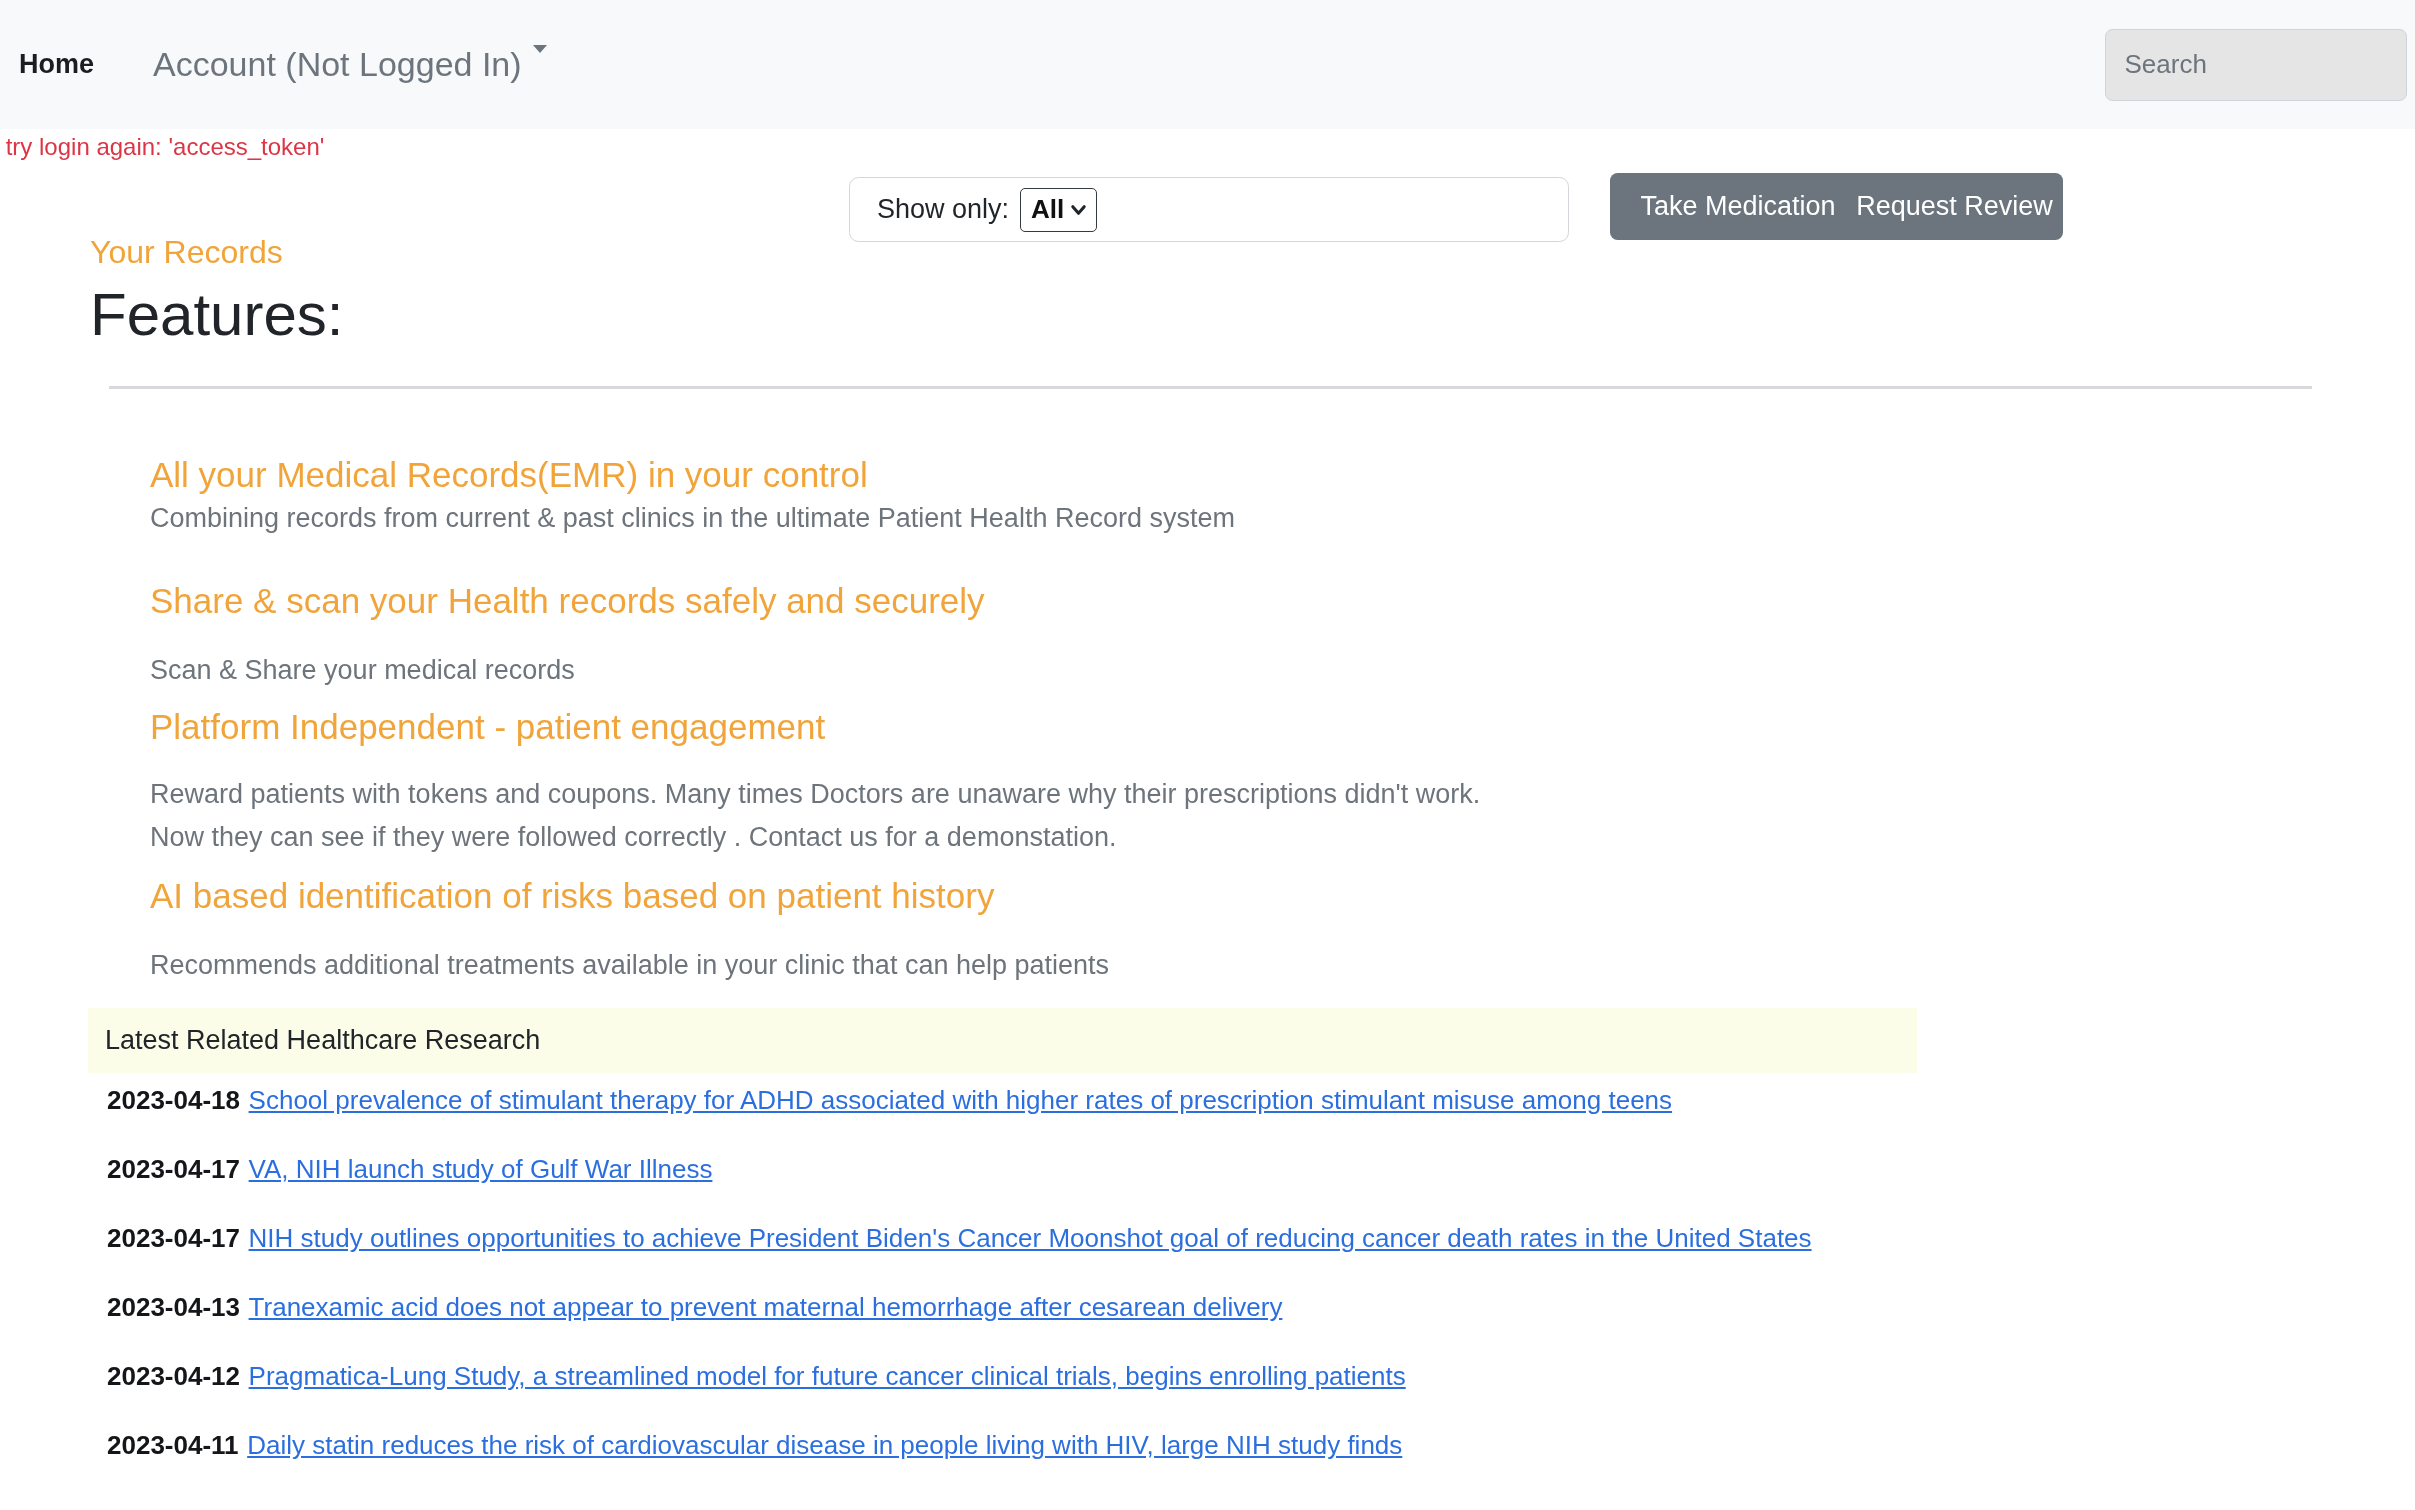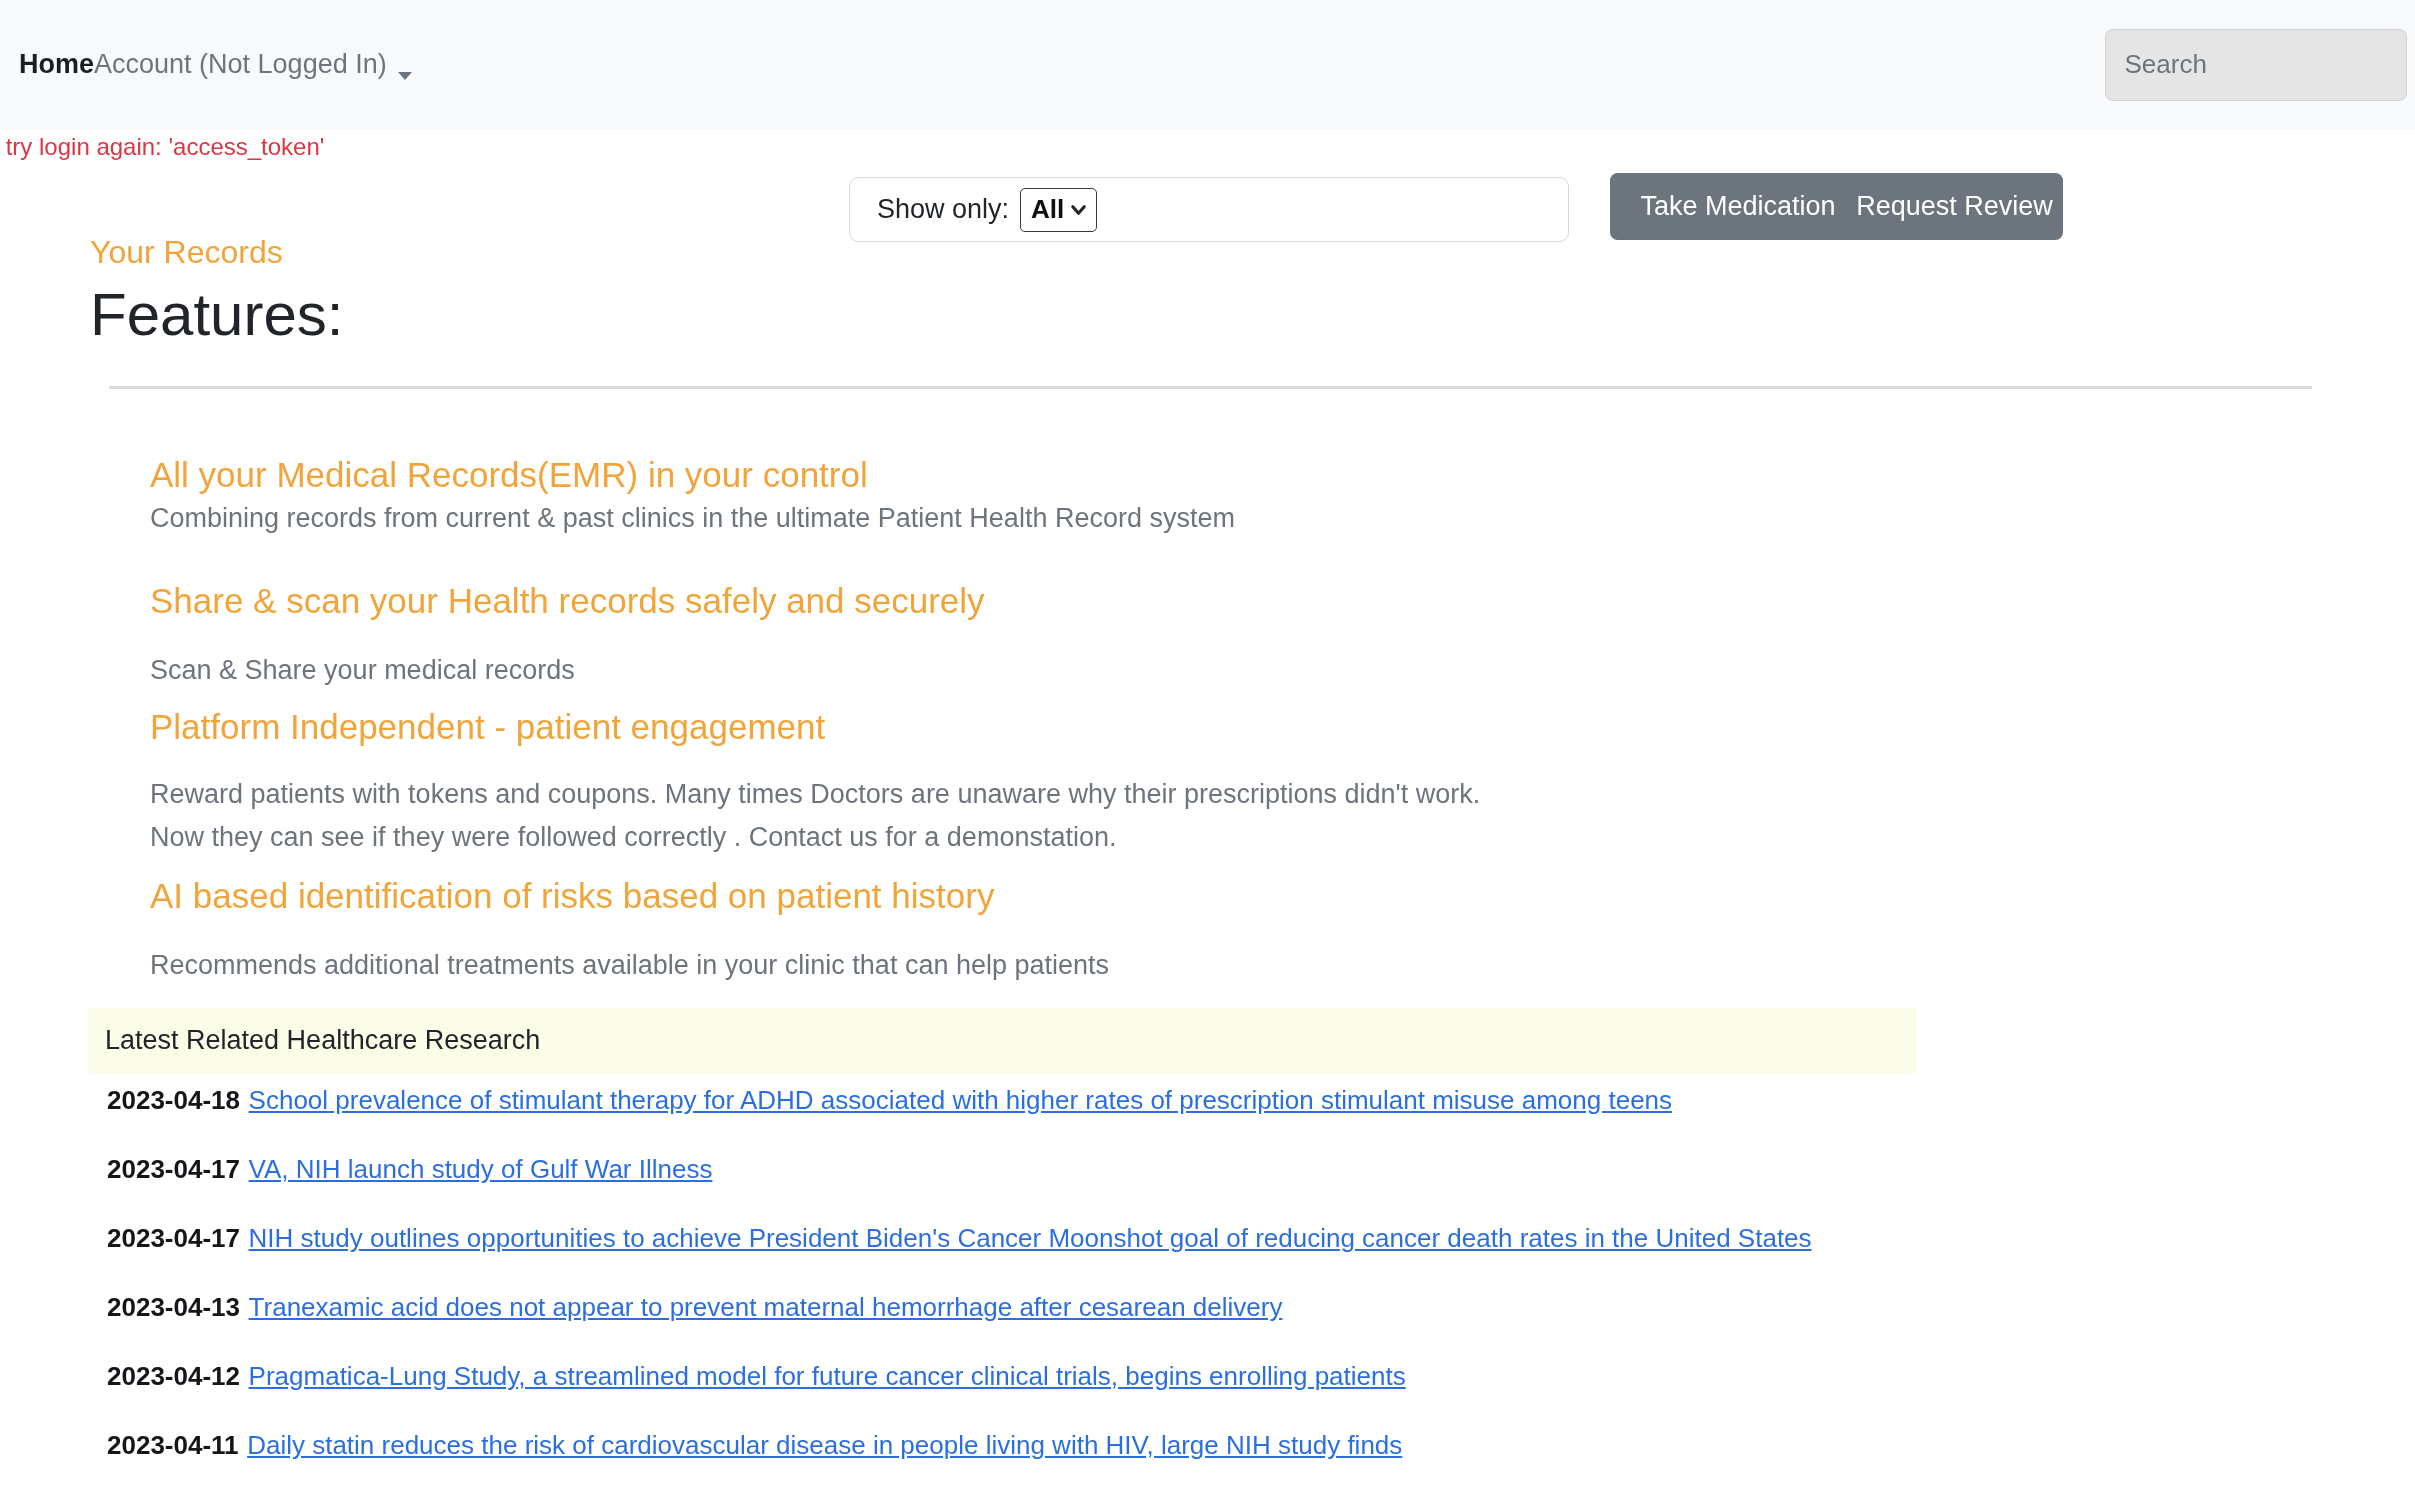--- a/index.html
+++ b/index.html
@@ -2,24 +2,24 @@
 <html style="font-size:15px"><head>
 <meta charset="utf-8">
 <style>
   * { margin:0; padding:0; box-sizing:border-box; }
   html,body { width:2416px; height:1510px; background:#ffffff;
               font-family:"Liberation Sans", sans-serif; color:#212529; }
   body { position:relative; overflow:hidden; }
 
   
   .navbar { position:absolute; left:0; top:0; width:2416px; height:129px;
-            background:#f8f9fa; display:flex; align-items:center; padding:0 9.5px 0 19px; }
+            background:#f8f9fa; display:flex; align-items:center; padding:0 9.5px 0 19px;gap:23px; }
   .nav-home { font-size:27px; font-weight:700; color:#1b1e21; cursor:pointer; }
-  .nav-account { font-size:27px; color:#6c757d; cursor:pointer;
-                 display:flex; align-items:flex-end; }
+  .nav-account { font-size:34px; color:#6c757d; margin-left:36px; cursor:pointer;
+                 display:flex; align-items:flex-start; }
   .caret { width:0; height:0; border-left:7.6px solid transparent; border-right:7.6px solid transparent;
            border-top:8.6px solid #6c757d; margin-left:11.4px; display:inline-block; }
   .search-input { margin-left:auto; width:302px; height:72px; border:1.9px solid #ced4da;
                   border-radius:7.6px; font-size:26px; padding:8px 19px; color:#212529;
                   background:#e5e5e5; outline:none; font-family:"Liberation Sans", sans-serif; }
   .search-input::placeholder { color:#6c757d; }
 
   
   .flash { position:absolute; left:5.7px; top:133px; font-size:24px; color:#dc3545; }
 

